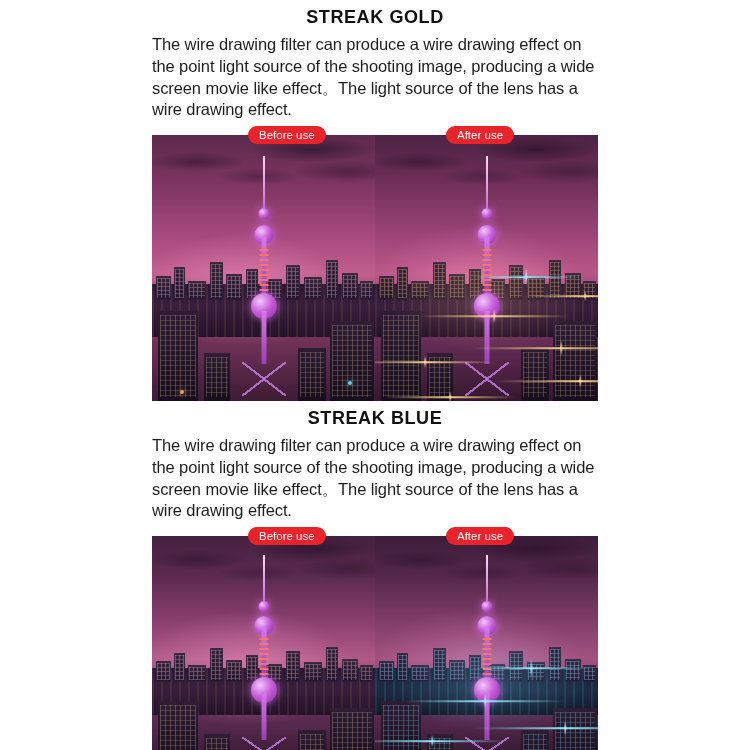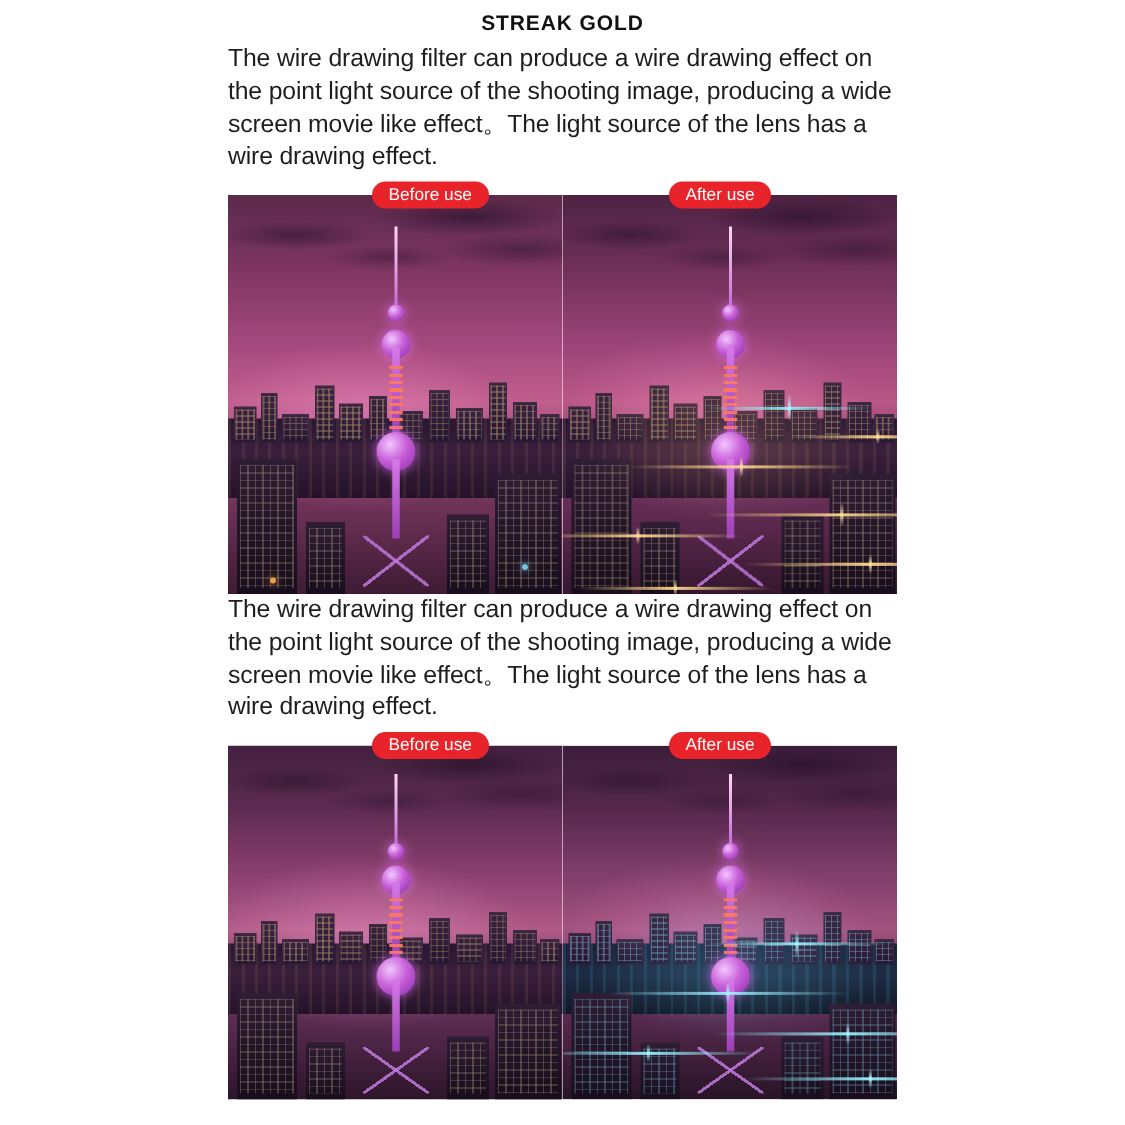--- a/index.html
+++ b/index.html
@@ -15,21 +15,21 @@
     color: #1c1c1c;
   }
   .page {
     width: 750px;
     height: 750px;
     position: relative;
     background: #ffffff;
   }
   .section-title {
     text-align: center;
-    font-size: 14px;
+    font-size: 18px;
     font-weight: bold;
     letter-spacing: 0.6px;
     color: #111111;
     margin: 0;
     padding: 7px 0 6px 0;
   }
   .desc {
     font-size: 16.5px;
     line-height: 1.32;
     color: #1e1e1e;
@@ -370,20 +370,21 @@
         <div class="flare gold" style="left:96px;  top:196px; width:180px; height:34px;"></div>
         <div class="flare gold" style="left:-20px; top:214px; width:140px; height:26px;"></div>
         <div class="flare gold" style="left:120px; top:232px; width:170px; height:28px;"></div>
         <div class="flare gold" style="left:10px;  top:250px; width:130px; height:24px;"></div>
         <div class="flare gold" style="left:150px; top:150px; width:120px; height:22px;"></div>
         <div class="flare blue" style="left:96px;  top:122px; width:110px; height:40px;"></div>
       </div>
     </div>
   </div>
 
+  <h2 class="section-title">STREAK BLUE</h2>
   <p class="desc">The wire drawing filter can produce a wire drawing effect on the point light source of the shooting image, producing a wide screen movie like effect。The light source of the lens has a wire drawing effect.</p>
 
   <div class="compare">
     <div class="badge left">Before use</div>
     <div class="badge right">After use</div>
 
     <div class="compare-inner" style="height:236px;">
 
       <div class="pane" style="height:236px;">
         <div class="sky blue-before"></div>

